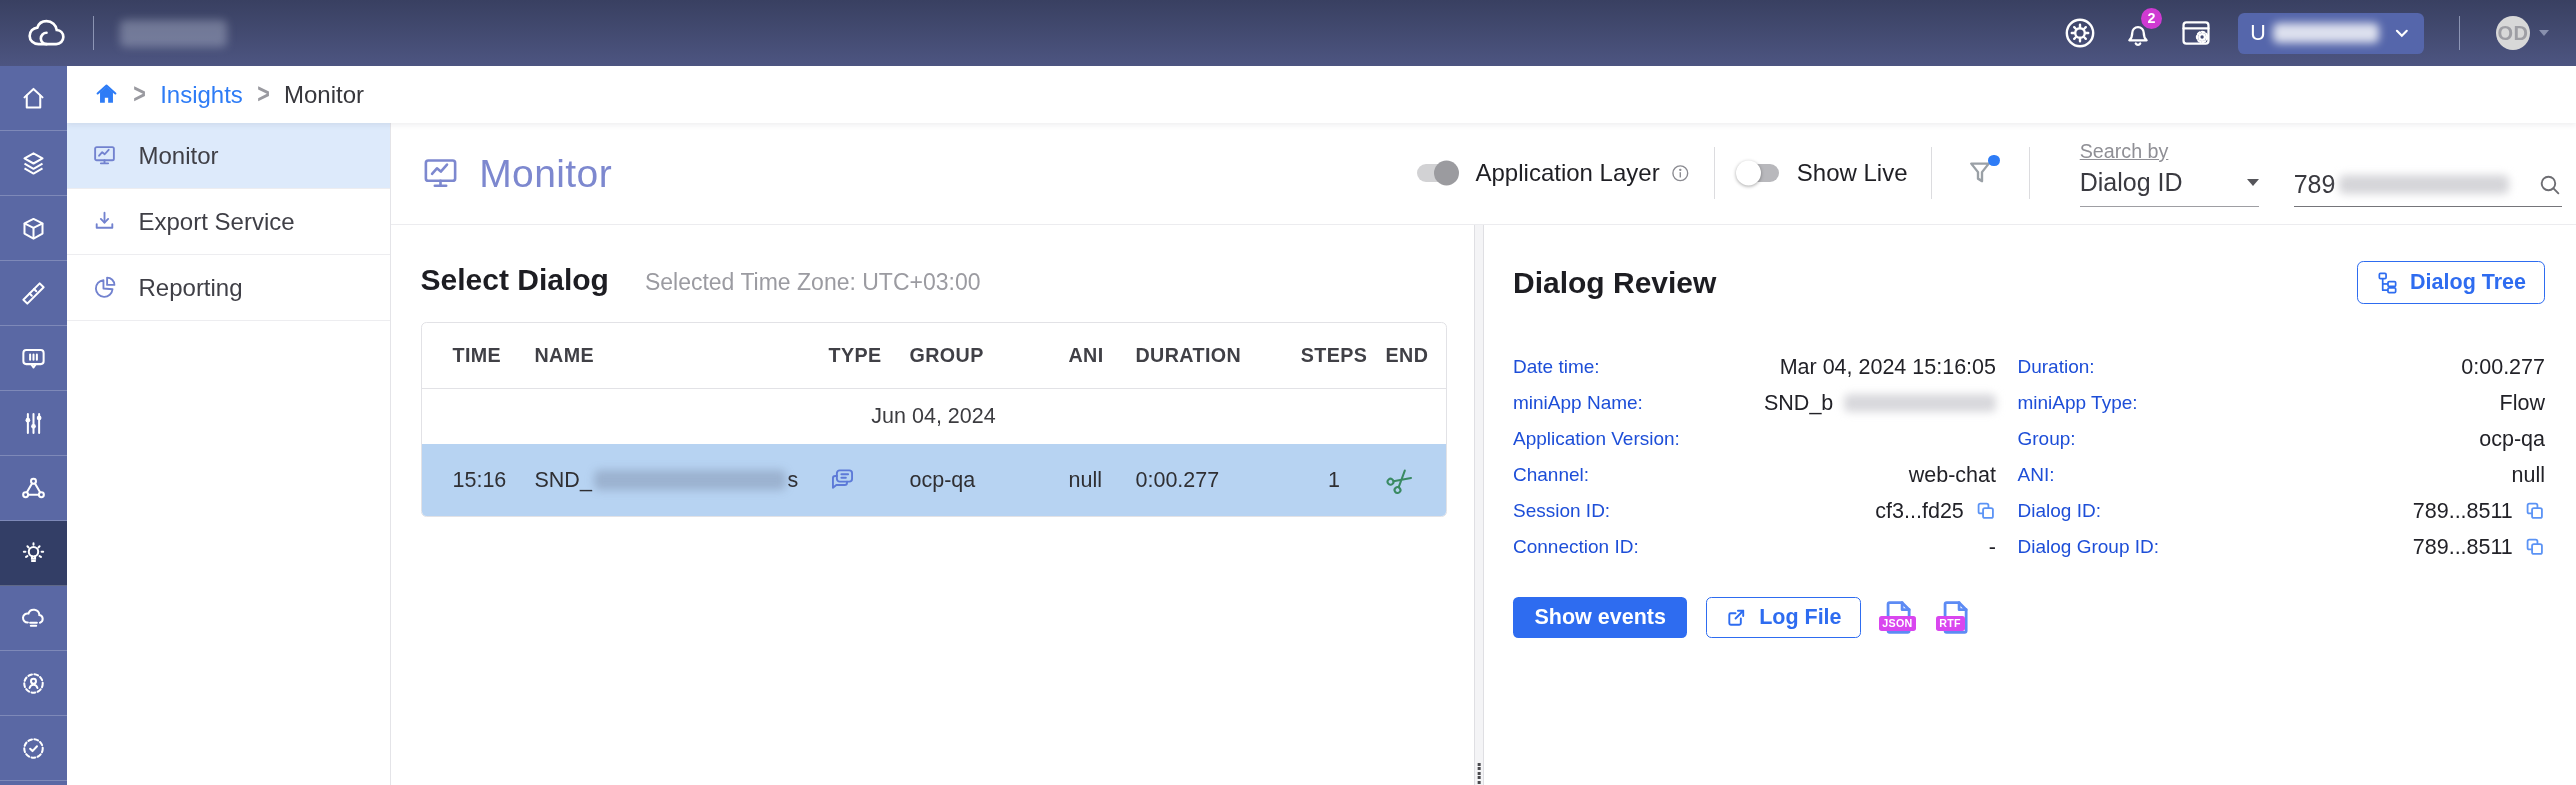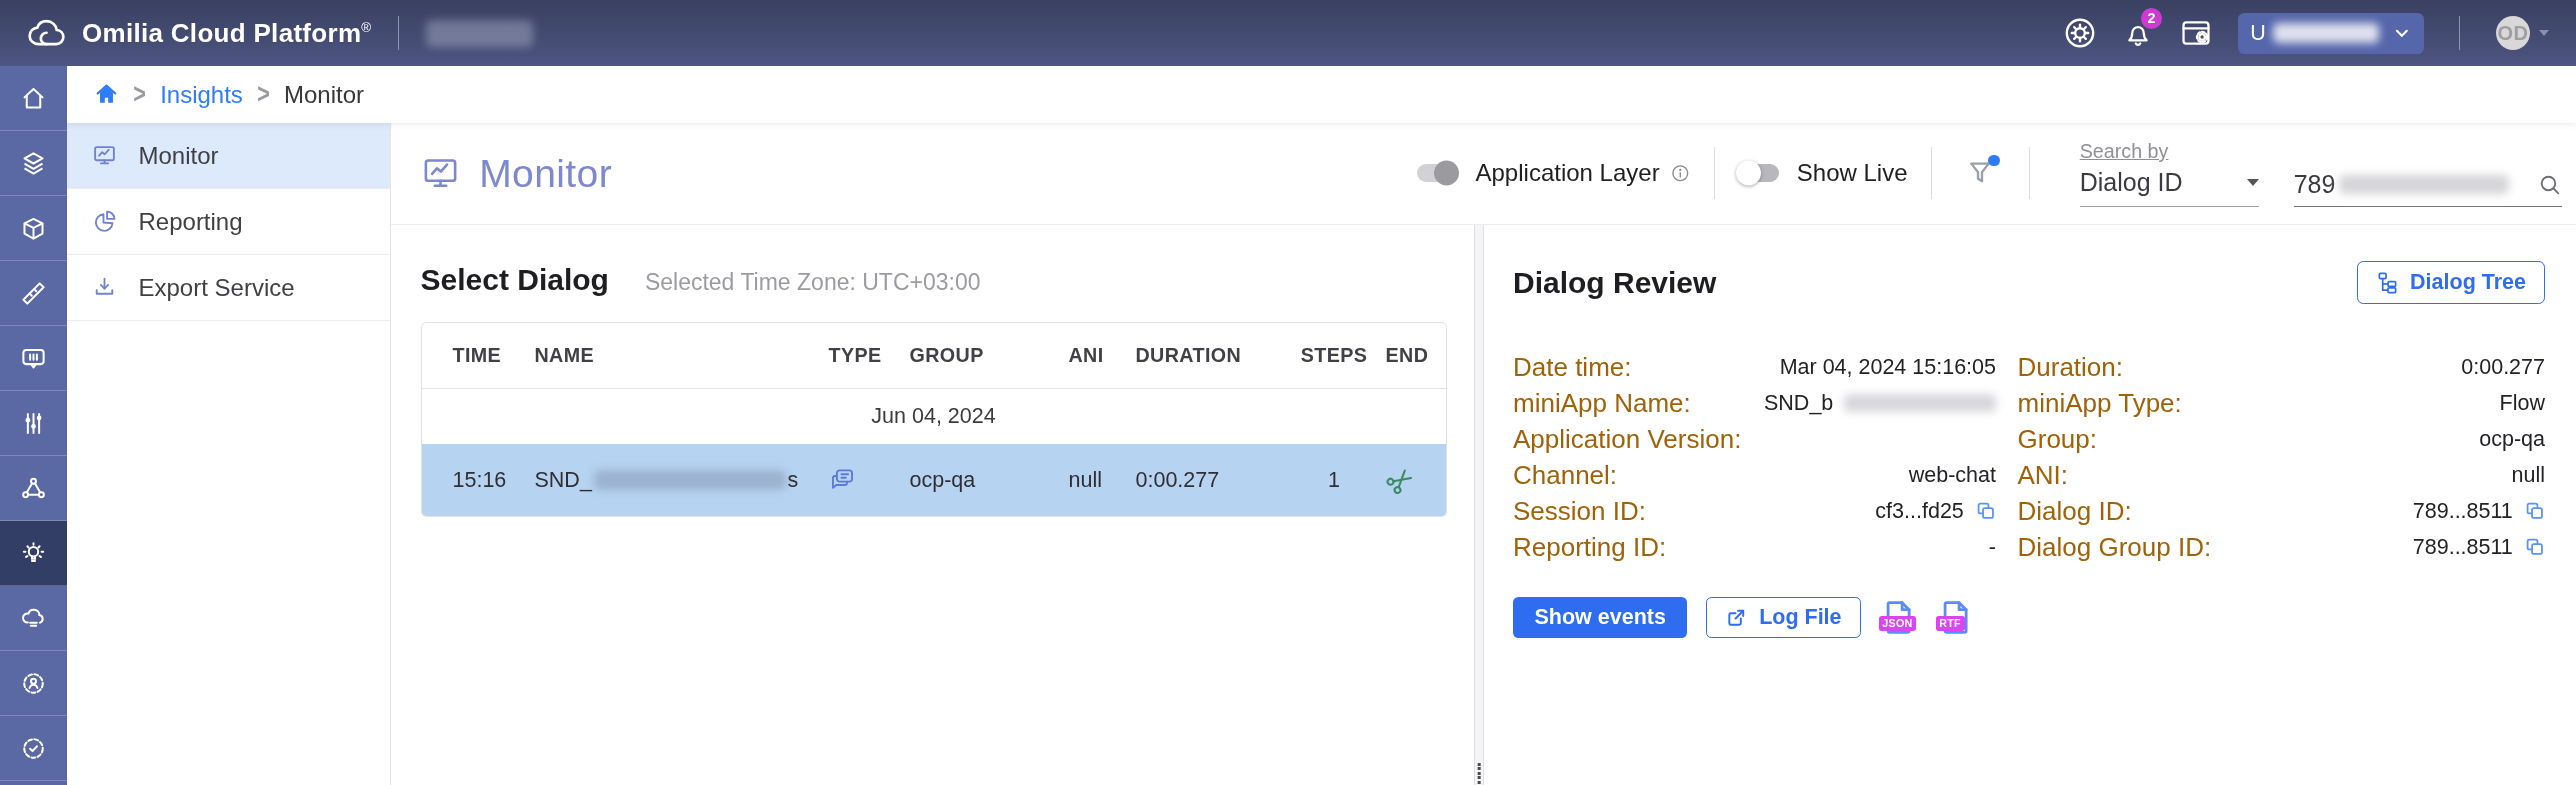--- a/index.html
+++ b/index.html
@@ -116,21 +116,21 @@
   .end-ico{color:var(--green,#3a8a63);}
 
   
   .review-head{margin-top:36px;display:flex;align-items:center;justify-content:space-between;}
   .dlgtree-btn{height:43px;padding:0 18px;border:1.8px solid var(--accent,#2e6cf0);border-radius:6.3px;
     background:#fff;color:var(--accent,#2e6cf0);font-size:21.5px;font-weight:700;
     display:flex;align-items:center;gap:10.7px;cursor:pointer;}
   .fields{margin-top:45px;display:grid;grid-template-columns:483px 1fr;column-gap:21.5px;}
   .fieldcol{display:flex;flex-direction:column;}
   .frow{height:36px;display:flex;align-items:center;justify-content:space-between;}
-  .flabel{font-size:26px;color:#a16207;}
+  .flabel{font-size:19px;color:#1d4ed8;}
   .fvalue{font-size:21.5px;color:#222228;display:flex;align-items:center;gap:10.7px;}
   .copy-ico{color:#5b93f5;cursor:pointer;}
   .miniapp-redact{width:152px;height:18px;background:#d8d8dc;}
   .btnrow{margin-top:32px;display:flex;align-items:center;gap:19px;}
   .btn-primary{height:41px;padding:0 21.5px;border:none;border-radius:5.4px;background:var(--accent,#2e6cf0);
     color:#fff;font-size:21.5px;font-weight:700;font-family:inherit;cursor:pointer;}
   .btn-outline{height:41px;padding:0 18px;border:1.8px solid var(--accent,#2e6cf0);border-radius:5.4px;
     background:#fff;color:var(--accent,#2e6cf0);font-size:21.5px;font-weight:700;font-family:inherit;
     display:flex;align-items:center;gap:10.7px;cursor:pointer;}
   .file-ico{position:relative;width:38px;height:39px;color:#5d8bf4;cursor:pointer;}
@@ -141,21 +141,20 @@
 <body>
 
 <div class="topbar">
   <div class="tb-left">
     <span>
       <svg width="39" height="29" viewBox="0 0 44 32" fill="none" stroke="#fff" stroke-width="3" stroke-linecap="round">
         <path d="M13 28c-5.5 0-10-4-10-9.3 0-5 3.8-9 8.7-9.4C13.2 4.6 17.3 2 22 2c6 0 11 4.4 11.6 10.1 4.3.4 7.4 3.6 7.4 7.9 0 4.4-3.6 8-8 8z"></path>
         <path d="M22 28c-3.5 0-6.4-2.9-6.4-6.4S18.5 15.2 22 15.2"></path>
       </svg>
     </span>
-    <div class="app-title"><span>Omilia Cloud Platform</span><sup>®</sup></div>
     <div class="tb-divider"></div>
     <div class="redact tb-redact"></div>
   </div>
   <div class="tb-right">
     <span class="tb-icon">
       <svg width="34" height="34" viewBox="0 0 24 24" fill="none" stroke="currentColor" stroke-width="1.7" stroke-linecap="round">
         <circle cx="12" cy="12" r="9.3"></circle>
           <circle cx="12" cy="12" r="3.4"></circle>
         <path d="M12 6.2v1.6M12 16.2v1.6M6.2 12h1.6M16.2 12h1.6M7.9 7.9L9 9M15 15l1.1 1.1M16.1 7.9L15 9M9 15l-1.1 1.1"></path>
       </svg>
@@ -314,35 +313,35 @@
           <rect x="3" y="4" width="18" height="12.5" rx="1.5"></rect>
           <path d="M6.8 12.2l3-3.4 2.4 2 3.8-4.3"></path>
           <path d="M12 16.5v3M8.5 19.5h7"></path>
         </svg>
       </span>
     <span>Monitor</span>
   </div>
   <div class="sub-item">
     <span class="sub-ico">
         <svg width="25" height="25" viewBox="0 0 24 24" fill="none" stroke="currentColor" stroke-width="1.8" stroke-linecap="round" stroke-linejoin="round">
-          <path d="M11 5a8 8 0 1 0 8.7 8.7L11 13z"></path>
-          <path d="M14.5 2.5a7 7 0 0 1 7 7h-7z"></path>
-        </svg>
-      </span>
-    <span>Reporting</span>
+          <path d="M12 3.5V13"></path>
+          <path d="M8.5 9.5L12 13l3.5-3.5"></path>
+          <path d="M4.5 14.5V18h15v-3.5"></path>
+        </svg>
+      </span>
+    <span>Export Service</span>
   </div>
   <div class="sub-item">
     <span class="sub-ico">
         <svg width="25" height="25" viewBox="0 0 24 24" fill="none" stroke="currentColor" stroke-width="1.8" stroke-linecap="round" stroke-linejoin="round">
-          <path d="M12 3.5V13"></path>
-          <path d="M8.5 9.5L12 13l3.5-3.5"></path>
-          <path d="M4.5 14.5V18h15v-3.5"></path>
-        </svg>
-      </span>
-    <span>Export Service</span>
+          <path d="M11 5a8 8 0 1 0 8.7 8.7L11 13z"></path>
+          <path d="M14.5 2.5a7 7 0 0 1 7 7h-7z"></path>
+        </svg>
+      </span>
+    <span>Reporting</span>
   </div>
 </div>
 
 <div class="main">
 
   <div class="headband">
     <div class="page-title-wrap">
       <span>
           <svg width="39" height="39" viewBox="0 0 24 24" fill="none" stroke="currentColor" stroke-width="1.6" stroke-linecap="round" stroke-linejoin="round">
             <rect x="3" y="4" width="18" height="12.5" rx="1.5"></rect>
@@ -503,21 +502,21 @@
                 <span>cf3...fd25</span>
               <span class="copy-ico">
                   <svg width="21.5" height="21.5" viewBox="0 0 24 24" fill="none" stroke="currentColor" stroke-width="2" stroke-linecap="round" stroke-linejoin="round">
                     <rect x="9" y="9" width="11" height="11" rx="2"></rect>
                     <path d="M15 9V6a2 2 0 0 0-2-2H6a2 2 0 0 0-2 2v7a2 2 0 0 0 2 2h3"></path>
                   </svg>
                 </span>
             </span>
           </div>
           <div class="frow">
-            <span class="flabel">Reporting ID:</span>
+            <span class="flabel">Connection ID:</span>
             <span class="fvalue">-</span>
           </div>
         </div>
         <div class="fieldcol">
           <div class="frow">
             <span class="flabel">Duration:</span>
             <span class="fvalue">0:00.277</span>
           </div>
           <div class="frow">
             <span class="flabel">miniApp Type:</span>

